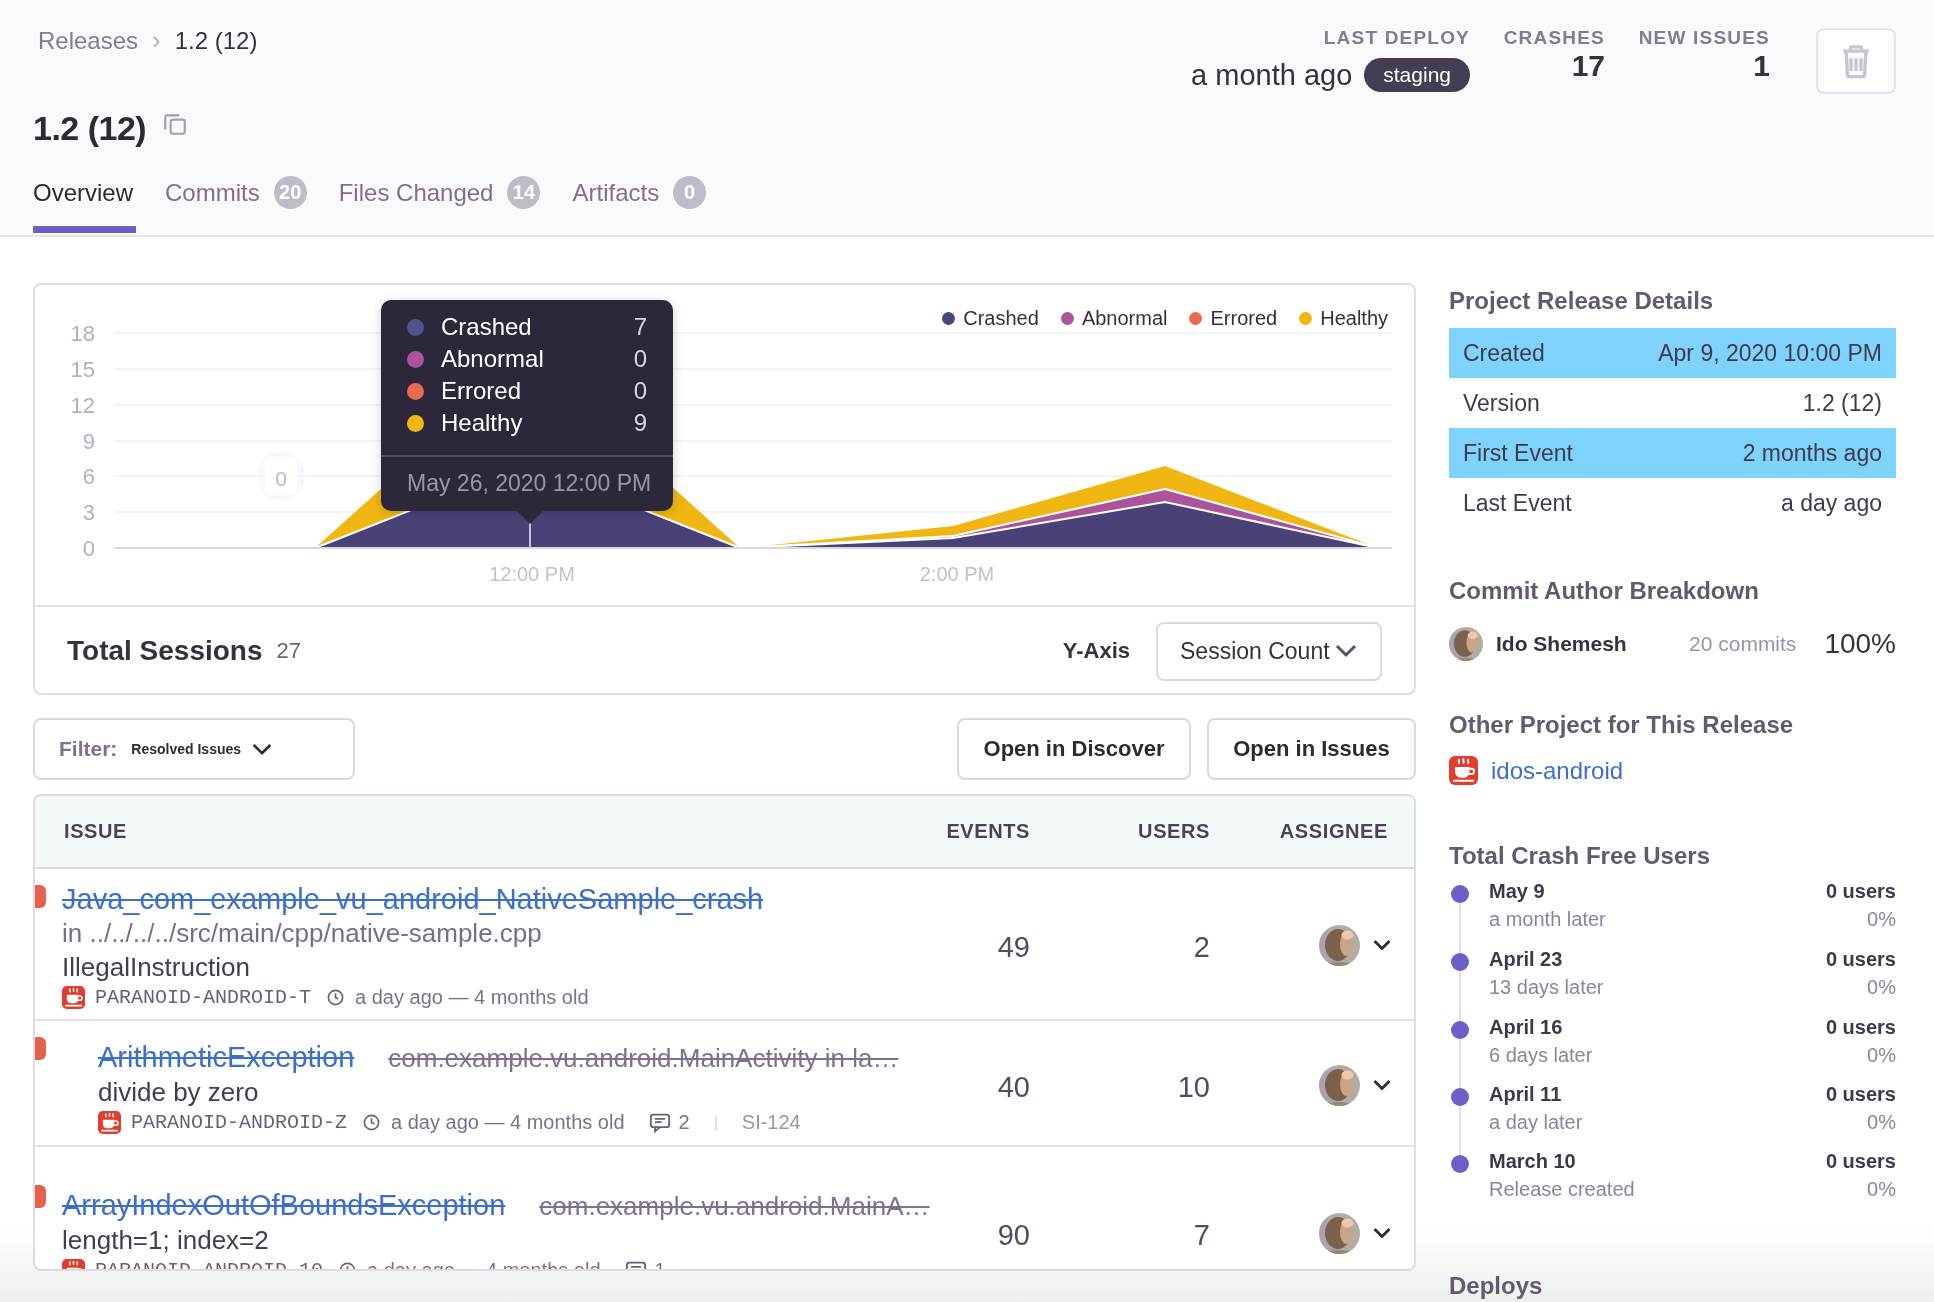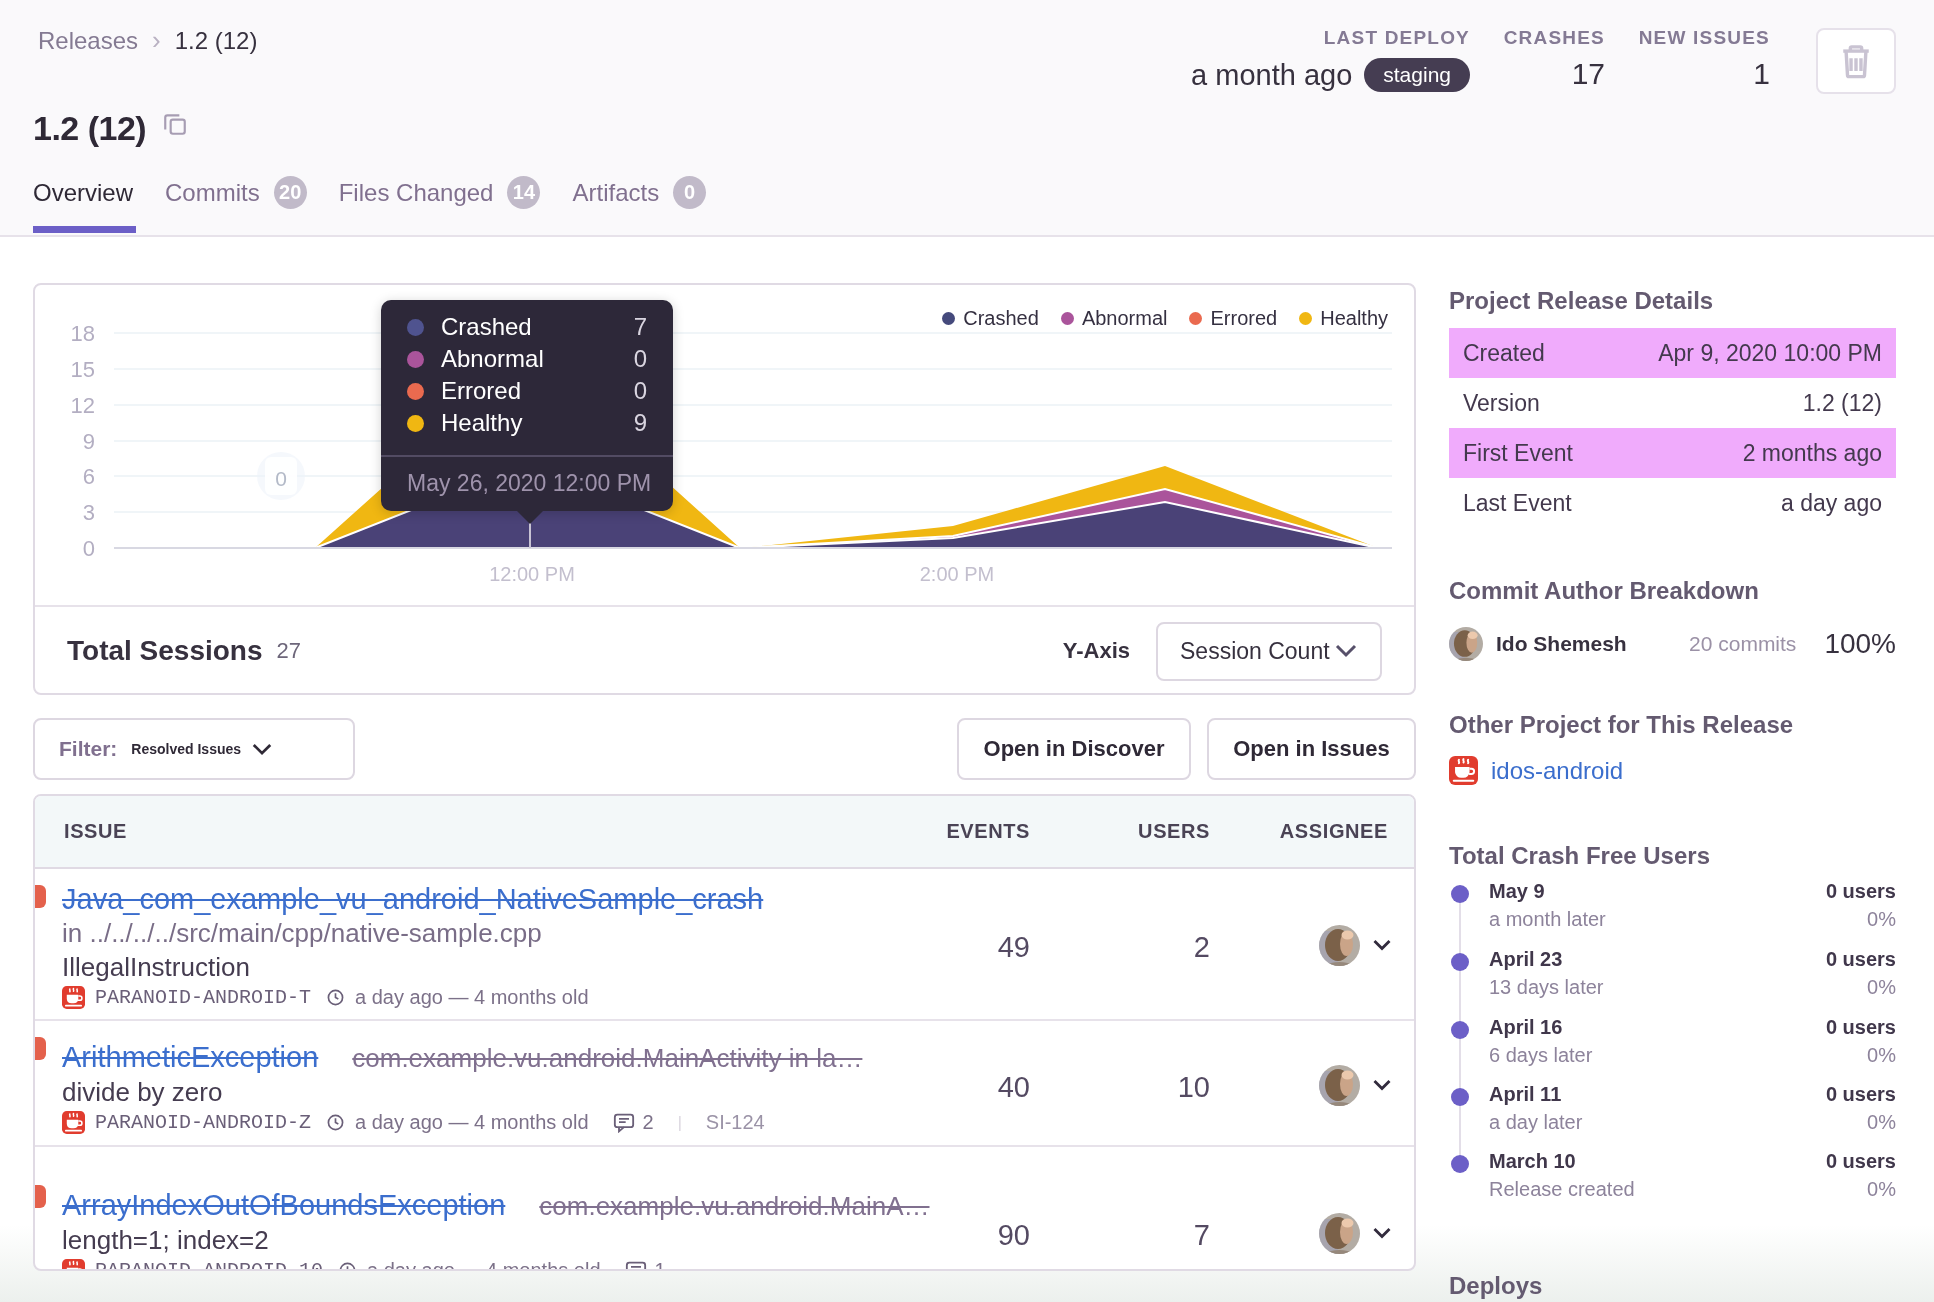--- a/index.html
+++ b/index.html
@@ -9,21 +9,21 @@
   
   .hdr { position:absolute; left:0; top:0; width:1934px; height:237px; background:#faf9fb; border-bottom:2px solid #e7e2ea; }
   .crumb { position:absolute; left:38px; top:25px; font-size:24px; color:#847a92; }
   .crumb .sep { color:#b9b1c2; margin:0 14px; font-size:26px; }
   .crumb b { color:#37313f; font-weight:400; }
   .pagetitle { position:absolute; left:33px; top:106px; font-size:34px; font-weight:700; color:#2f2936; letter-spacing:-0.5px;}
   .copyicon { display:inline-block; vertical-align:3px; margin-left:16px; }
   .hcol { position:absolute; top:27px; text-align:right; }
   .hlabel { font-size:19px; font-weight:700; letter-spacing:1.2px; color:#847a94; }
   .hval { margin-top:9px; white-space:nowrap; font-size:29px; color:#37313f; display:flex; align-items:center; justify-content:flex-end; }
-  .hnum { margin-top:8px; font-size:30px; color:#37313f; }
+  .hnum { margin-top:0; font-size:30px; color:#37313f;font-weight:bold; }
   .pill-dark { display:inline-block; margin-left:12px; background:#453d52; color:#fff; font-size:21px; line-height:34px; padding:0 19px; border-radius:17px; }
   .trashbtn { position:absolute; right:38px; top:28px; width:80px; height:66px; background:#fff; border:2px solid #e6e1ea; border-radius:8px; display:flex; align-items:center; justify-content:center; }
   
   .tabs { position:absolute; left:33px; top:176px; display:flex; align-items:center; font-size:24px; color:#80708f; }
   .tab { display:flex; align-items:center; margin-right:32px; }
   .tab .badge { margin-left:14px; background:#c1bac9; color:#fff; font-size:20px; font-weight:700; min-width:33px; height:33px; line-height:33px; border-radius:17px; text-align:center; padding:0 5px; }
   .tab.active { color:#2f2936; }
   .underline { position:absolute; left:33px; top:226px; width:103px; height:7px; background:#6c5fc7; }
   
   .card { position:absolute; background:#fff; border:2px solid #e0dae4; border-radius:8px; }
@@ -64,21 +64,21 @@
   .monotag { font-family:"Liberation Mono", monospace; font-size:20px; color:#6a5f78; margin-left:10px; letter-spacing:0; }
   .agotxt { font-size:20px; color:#7c7189; margin-left:11px; }
   .numcell { position:absolute; font-size:29px; color:#544a62; }
   .avwrap { position:absolute; display:flex; align-items:center; }
   .chev { margin-left:12px; }
   
   .side { position:absolute; left:1449px; top:283px; width:447px; }
   .sh { font-size:24px; font-weight:700; color:#645a70; line-height:32px; }
   .srow { display:flex; height:50px; align-items:center; padding:0 14px; font-size:23px; color:#43394d; }
   .srow .v { margin-left:auto; }
-  .srow.odd { background:#f0abfc; }
+  .srow.odd { background:#7dd3fc; }
   .tl-item { position:absolute; left:0; width:447px; }
   .tl-dot { position:absolute; left:2px; top:5px; width:18px; height:18px; border-radius:50%; background:#6c5fc7; }
   .tl-t { position:absolute; left:40px; top:0px; font-size:20px; font-weight:700; color:#40374b; }
   .tl-s { position:absolute; left:40px; top:28px; font-size:20px; color:#8d839b; }
   .tl-u { position:absolute; right:0; top:0px; font-size:20px; font-weight:700; color:#40374b; }
   .tl-p { position:absolute; right:0; top:28px; font-size:20px; color:#8d839b; }
   .footgrad { position:absolute; left:0; top:1225px; width:1934px; height:77px; background:linear-gradient(to bottom, rgba(242,245,243,0), #ecf0ed); }
 </style>
 </head>
 <body>
@@ -250,21 +250,21 @@
           <g clip-path="url(#avclip)">
             <use href="#avface"></use>
           </g>
         </svg>
       <svg class="chev" width="20" height="13" viewBox="0 0 24 15" fill="none" stroke="#322b3d" stroke-width="3.4">
           <path d="M3 2l9 9 9-9"></path>
         </svg>
     </div>
   </div>
 
-  <div class="trow" style="height:126px;">
+  <div class="trow" style="height:126px;padding-left:36px;">
     <div class="chip"></div>
     <div style="padding:19px 0 0 27px; width:900px;">
       <div class="ititle"><a>ArithmeticException</a><span class="cul">com.example.vu.android.MainActivity in la…</span></div>
       <div class="imsg">divide by zero</div>
       <div class="tagrow">
         <svg class="javaicon" width="23" height="23" viewBox="0 0 24 24">
             <rect width="24" height="24" rx="5" fill="#e13c2e"></rect>
             <g stroke="#fff" stroke-width="1.6" fill="none" stroke-linecap="round">
               <path d="M8.2 3.2c-.8 1 .8 1.8 0 2.8M12 2.6c-.8 1 .8 1.8 0 2.8M15.8 3.2c-.8 1 .8 1.8 0 2.8"></path>
             </g>

